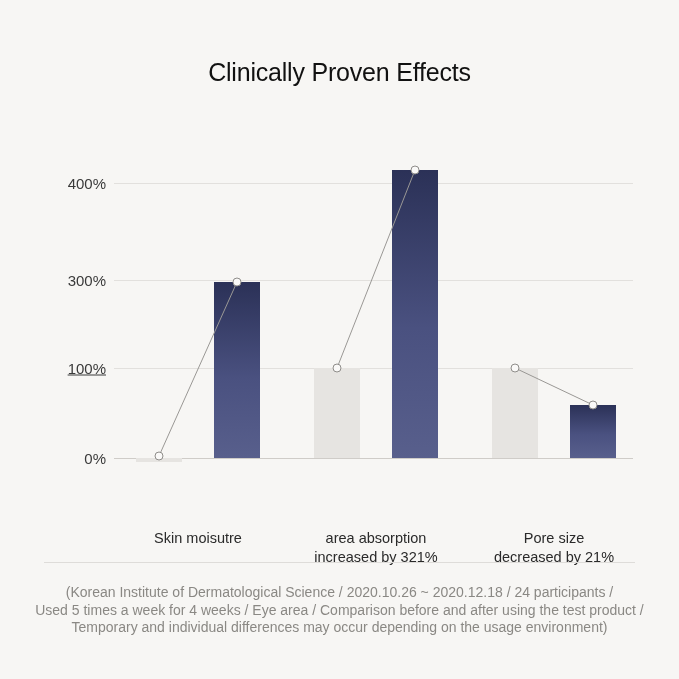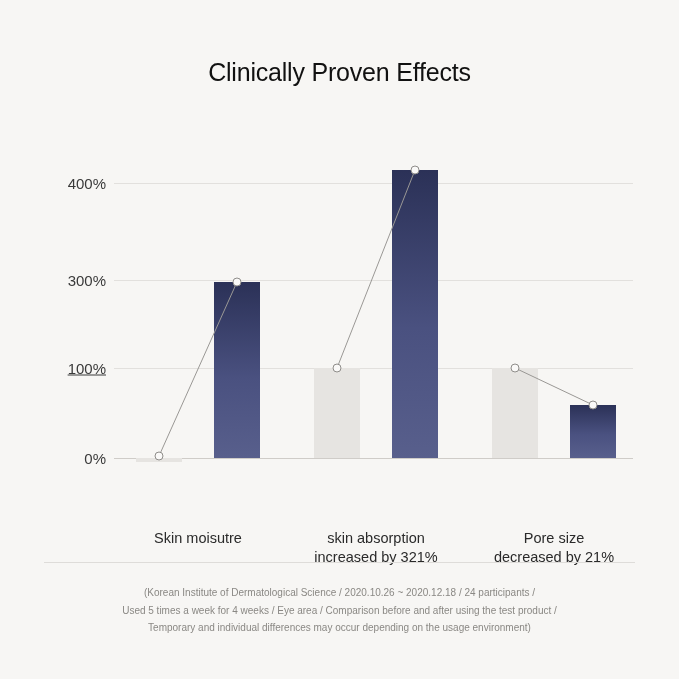--- a/index.html
+++ b/index.html
@@ -135,21 +135,21 @@
     width: 591px;
     height: 1px;
     background: #dedcd9;
   }
   .footnote {
     position: absolute;
     left: 0;
     top: 584px;
     width: 679px;
     text-align: center;
-    font-size: 10px;
+    font-size: 14px;
     line-height: 17.5px;
     color: #8a8884;
   }
   .footnote div {
     white-space: nowrap;
   }
 </style>
 </head>
 <body>
 
@@ -194,21 +194,21 @@
       <div class="marker" style="left: 401px; top: 198px;"></div>
       <div class="marker" style="left: 479px; top: 235px;"></div>
     </div>
   </div>
 
   <div class="captions">
     <div class="caption" style="left: -11px; top: 0;">
       <span>Skin moisutre</span>
     </div>
     <div class="caption" style="left: 167px; top: 0;">
-      <span>skin absorption</span>
+      <span>area absorption</span>
       <span>increased by 321%</span>
     </div>
     <div class="caption" style="left: 345px; top: 0;">
       <span>Pore size</span>
       <span>decreased by 21%</span>
     </div>
   </div>
 
   <div class="divider"></div>
 

